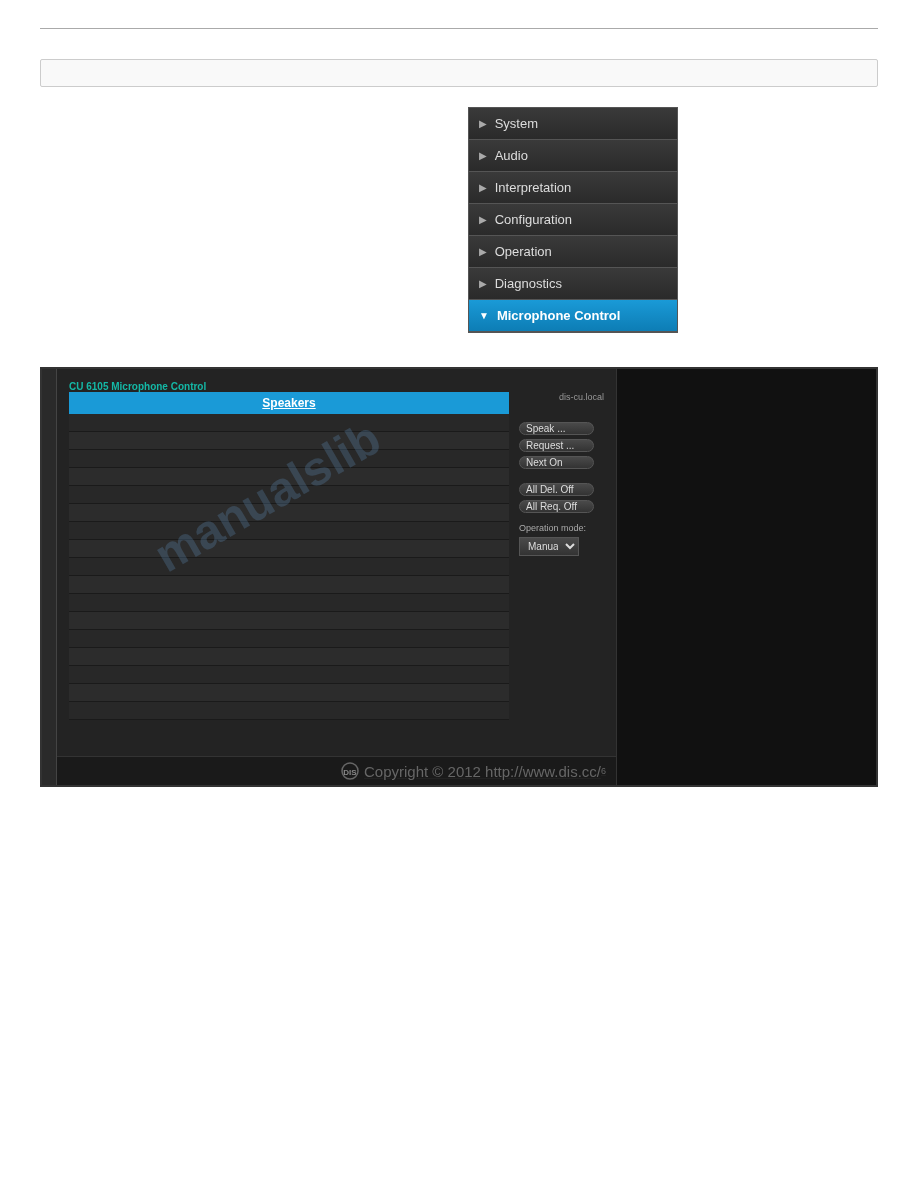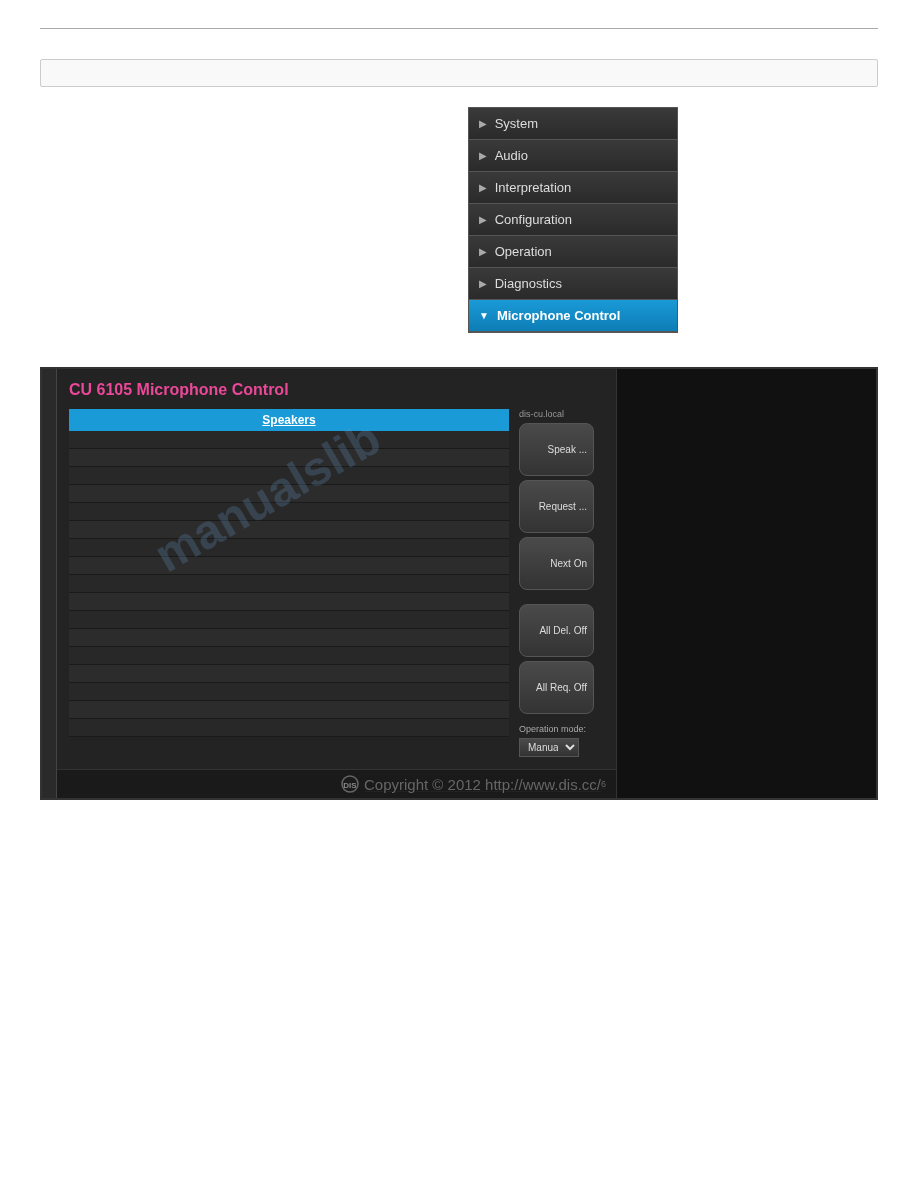--- a/index.html
+++ b/index.html
@@ -97,24 +97,23 @@
       flex-direction: column;
     }
 
     .cu-panel {
       flex: 1;
       background: #232323;
       padding: 12px;
     }
 
     .cu-title {
-      color: #ec4899;
-      font-size: 16px;
+      color: #14b8a6;
+      font-size: 10px;
       font-weight: bold;
-      margin-bottom: 10px;
     }
 
     .cu-layout {
       display: flex;
       gap: 10px;
     }
 
     .cu-left {
       flex: 1;
     }
@@ -142,33 +141,33 @@
       border-bottom: 1px solid #1a1a1a;
     }
     .cu-table-row:nth-child(even) {
       background: #282828;
     }
 
     .cu-control-btn {
       background: linear-gradient(to bottom, #4a4a4a, #333);
       color: #ddd;
       border: 1px solid #555;
-      padding: 20px 6px;
+      padding: 0 6px;
       font-size: 10px;
-      text-align: right;
+      text-align: left;
       cursor: pointer;
       border-radius: 8px;
       width: 75px;
     }
 
     .dis-cu-label {
       font-size: 9px;
       color: #999;
-      margin-bottom: 0;
-      text-align: left;
+      margin-bottom: 16px;
+      text-align: right;
     }
 
     .operation-mode-label {
       font-size: 9px;
       color: #aaa;
       margin-top: 6px;
     }
 
     .operation-mode-select {
       background: linear-gradient(to bottom, #4a4a4a, #333);

